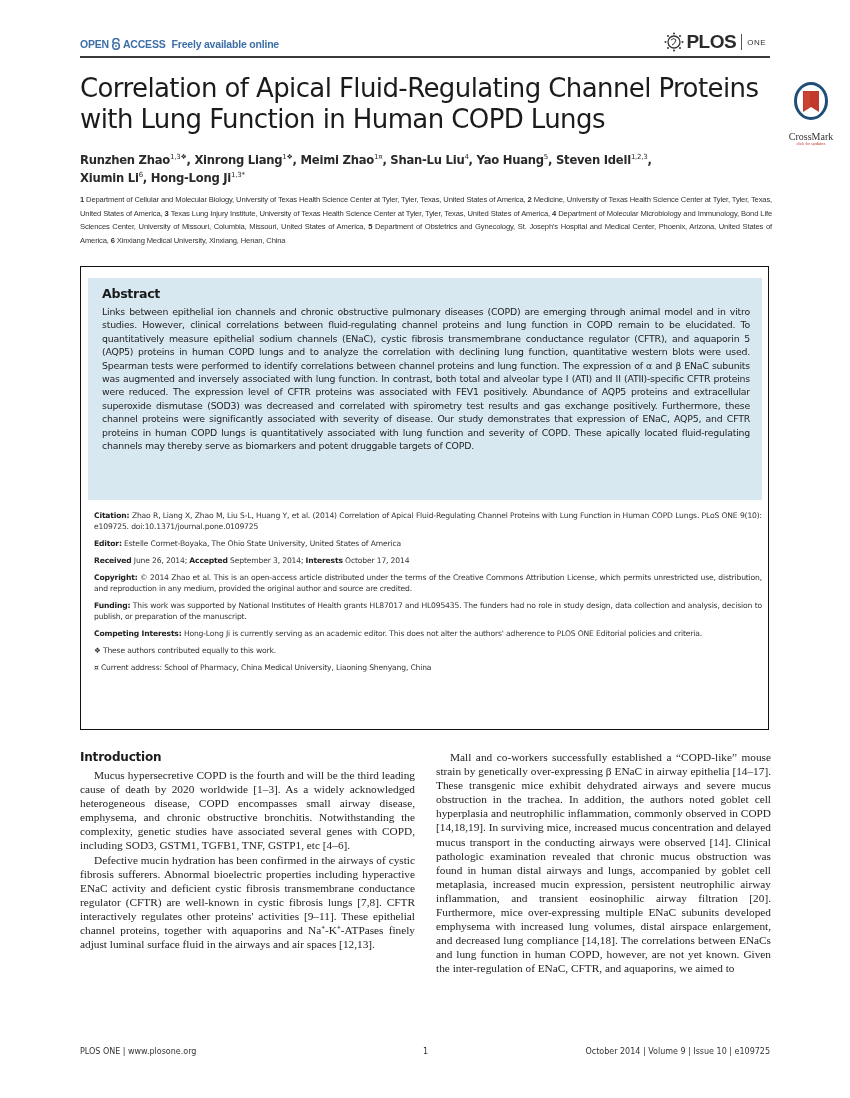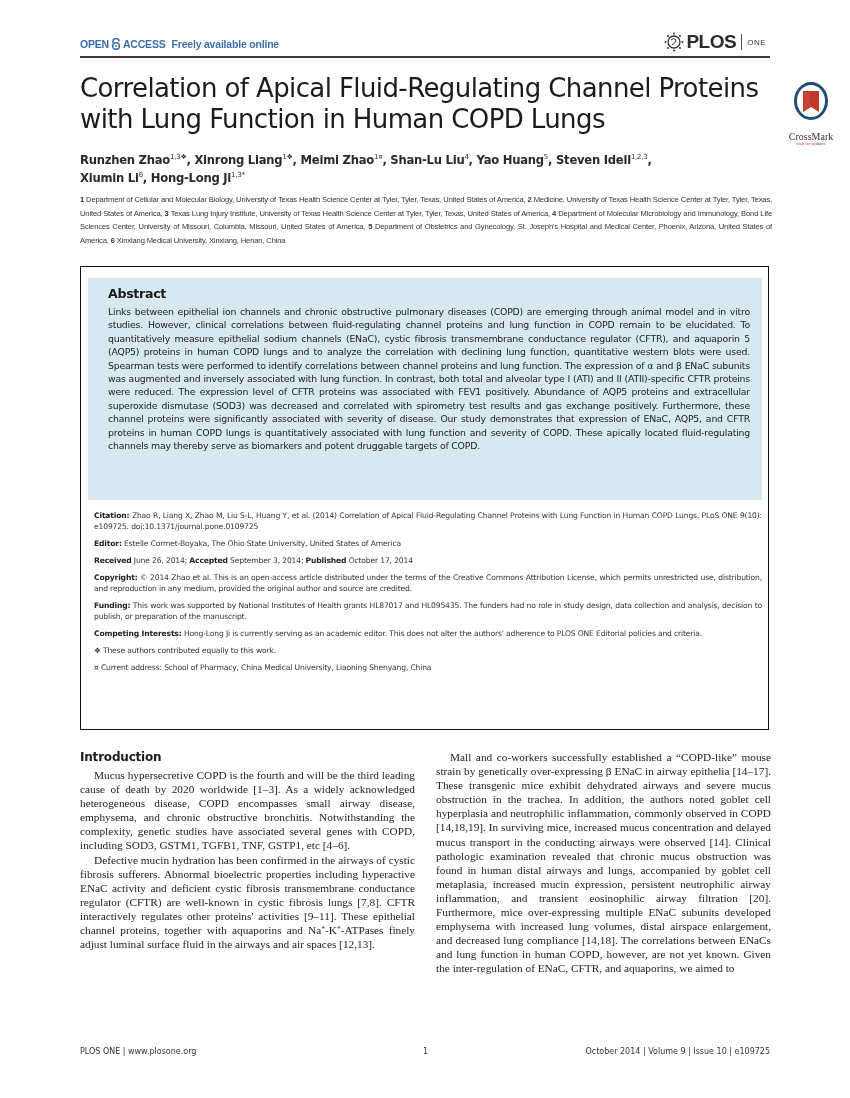--- a/index.html
+++ b/index.html
@@ -27,21 +27,21 @@
   
   #authors { position: absolute; left: 80px; top: 151px; width: 700px; font-family: "DejaVu Sans", sans-serif; font-weight: bold; font-size: 11.6px; line-height: 18px; color: #2a2a2a; letter-spacing: -0.25px; }
   #authors sup { font-size: 7px; font-weight: normal; vertical-align: 5px; line-height: 0; }
 
   
   #affil { position: absolute; left: 80px; top: 193px; width: 692px; font-family: Liberation Sans, sans-serif; font-size: 7.6px; line-height: 13.6px; color: #333; text-align: justify; letter-spacing: -0.15px; }
   #affil b { font-weight: bold; }
 
   
   #box { position: absolute; left: 80px; top: 266px; width: 689px; height: 464px; border: 1.5px solid #111; box-sizing: border-box; }
-  #abs { position: absolute; left: 88px; top: 278px; width: 674px; height: 222px; background: #d8e8f0; box-sizing: border-box; padding: 8px 12px 0 20px; }
+  #abs { position: absolute; left: 88px; top: 278px; width: 674px; height: 222px; background: #d8e8f0; box-sizing: border-box; padding: 8px 12px 0 14px; }
   #abs h2 { margin: 0 0 4px 0; font-family: "DejaVu Sans", sans-serif; font-weight: bold; font-size: 12.6px; color: #1b1b1b; letter-spacing: -0.3px; }
   #abs p { margin: 0; font-family: "DejaVu Sans", sans-serif; font-size: 9.35px; line-height: 13.4px; color: #222; text-align: justify; letter-spacing: -0.2px; }
 
   #meta { position: absolute; left: 94px; top: 510px; width: 668px; font-family: "DejaVu Sans", sans-serif; font-size: 7.6px; line-height: 11px; color: #333; letter-spacing: -0.15px; }
   #meta .item { margin-bottom: 6px; text-align: justify; }
   #meta b { font-weight: bold; color: #222; }
 
   
   #intro-h { position: absolute; left: 80px; top: 750px; font-family: "DejaVu Sans", sans-serif; font-weight: bold; font-size: 12px; color: #1b1b1b; letter-spacing: -0.2px; }
   .col { position: absolute; width: 335px; font-family: "Liberation Serif", serif; font-size: 11.3px; line-height: 14.1px; color: #222; text-align: justify; }
@@ -103,21 +103,21 @@
 
 <div id="box"></div>
 <div id="abs">
   <h2>Abstract</h2>
   <p>Links between epithelial ion channels and chronic obstructive pulmonary diseases (COPD) are emerging through animal model and in vitro studies. However, clinical correlations between fluid-regulating channel proteins and lung function in COPD remain to be elucidated. To quantitatively measure epithelial sodium channels (ENaC), cystic fibrosis transmembrane conductance regulator (CFTR), and aquaporin 5 (AQP5) proteins in human COPD lungs and to analyze the correlation with declining lung function, quantitative western blots were used. Spearman tests were performed to identify correlations between channel proteins and lung function. The expression of α and β ENaC subunits was augmented and inversely associated with lung function. In contrast, both total and alveolar type I (ATI) and II (ATII)-specific CFTR proteins were reduced. The expression level of CFTR proteins was associated with FEV1 positively. Abundance of AQP5 proteins and extracellular superoxide dismutase (SOD3) was decreased and correlated with spirometry test results and gas exchange positively. Furthermore, these channel proteins were significantly associated with severity of disease. Our study demonstrates that expression of ENaC, AQP5, and CFTR proteins in human COPD lungs is quantitatively associated with lung function and severity of COPD. These apically located fluid-regulating channels may thereby serve as biomarkers and potent druggable targets of COPD.</p>
 </div>
 
 <div id="meta">
   <div class="item"><b>Citation:</b> <span>Zhao R, Liang X, Zhao M, Liu S-L, Huang Y, et al. (2014) Correlation of Apical Fluid-Regulating Channel Proteins with Lung Function in Human COPD Lungs. PLoS ONE 9(10): e109725. doi:10.1371/journal.pone.0109725</span></div>
   <div class="item"><b>Editor:</b> <span>Estelle Cormet-Boyaka, The Ohio State University, United States of America</span></div>
-  <div class="item"><b>Received</b> <span>June 26, 2014;</span> <b>Accepted</b> <span>September 3, 2014;</span> <b>Published</b> <span>October 17, 2014</span></div>
+  <div class="item"><b>Received</b> <span>June 26, 2014;</span> <b>Accepted</b> <span>September 3, 2014;</span> <b>Interests</b> <span>October 17, 2014</span></div>
   <div class="item"><b>Copyright:</b> <span>© 2014 Zhao et al. This is an open-access article distributed under the terms of the Creative Commons Attribution License, which permits unrestricted use, distribution, and reproduction in any medium, provided the original author and source are credited.</span></div>
   <div class="item"><b>Funding:</b> <span>This work was supported by National Institutes of Health grants HL87017 and HL095435. The funders had no role in study design, data collection and analysis, decision to publish, or preparation of the manuscript.</span></div>
   <div class="item"><b>Competing Interests:</b> <span>Hong-Long Ji is currently serving as an academic editor. This does not alter the authors' adherence to PLOS ONE Editorial policies and criteria.</span></div>
   <div class="item">❖ These authors contributed equally to this work.</div>
   <div class="item">¤ Current address: School of Pharmacy, China Medical University, Liaoning Shenyang, China</div>
 </div>
 
 <div id="intro-h">Introduction</div>
 <div id="col1" class="col">
   <p>Mucus hypersecretive COPD is the fourth and will be the third leading cause of death by 2020 worldwide [1–3]. As a widely acknowledged heterogeneous disease, COPD encompasses small airway disease, emphysema, and chronic obstructive bronchitis. Notwithstanding the complexity, genetic studies have associated several genes with COPD, including SOD3, GSTM1, TGFB1, TNF, GSTP1, etc [4–6].</p>

